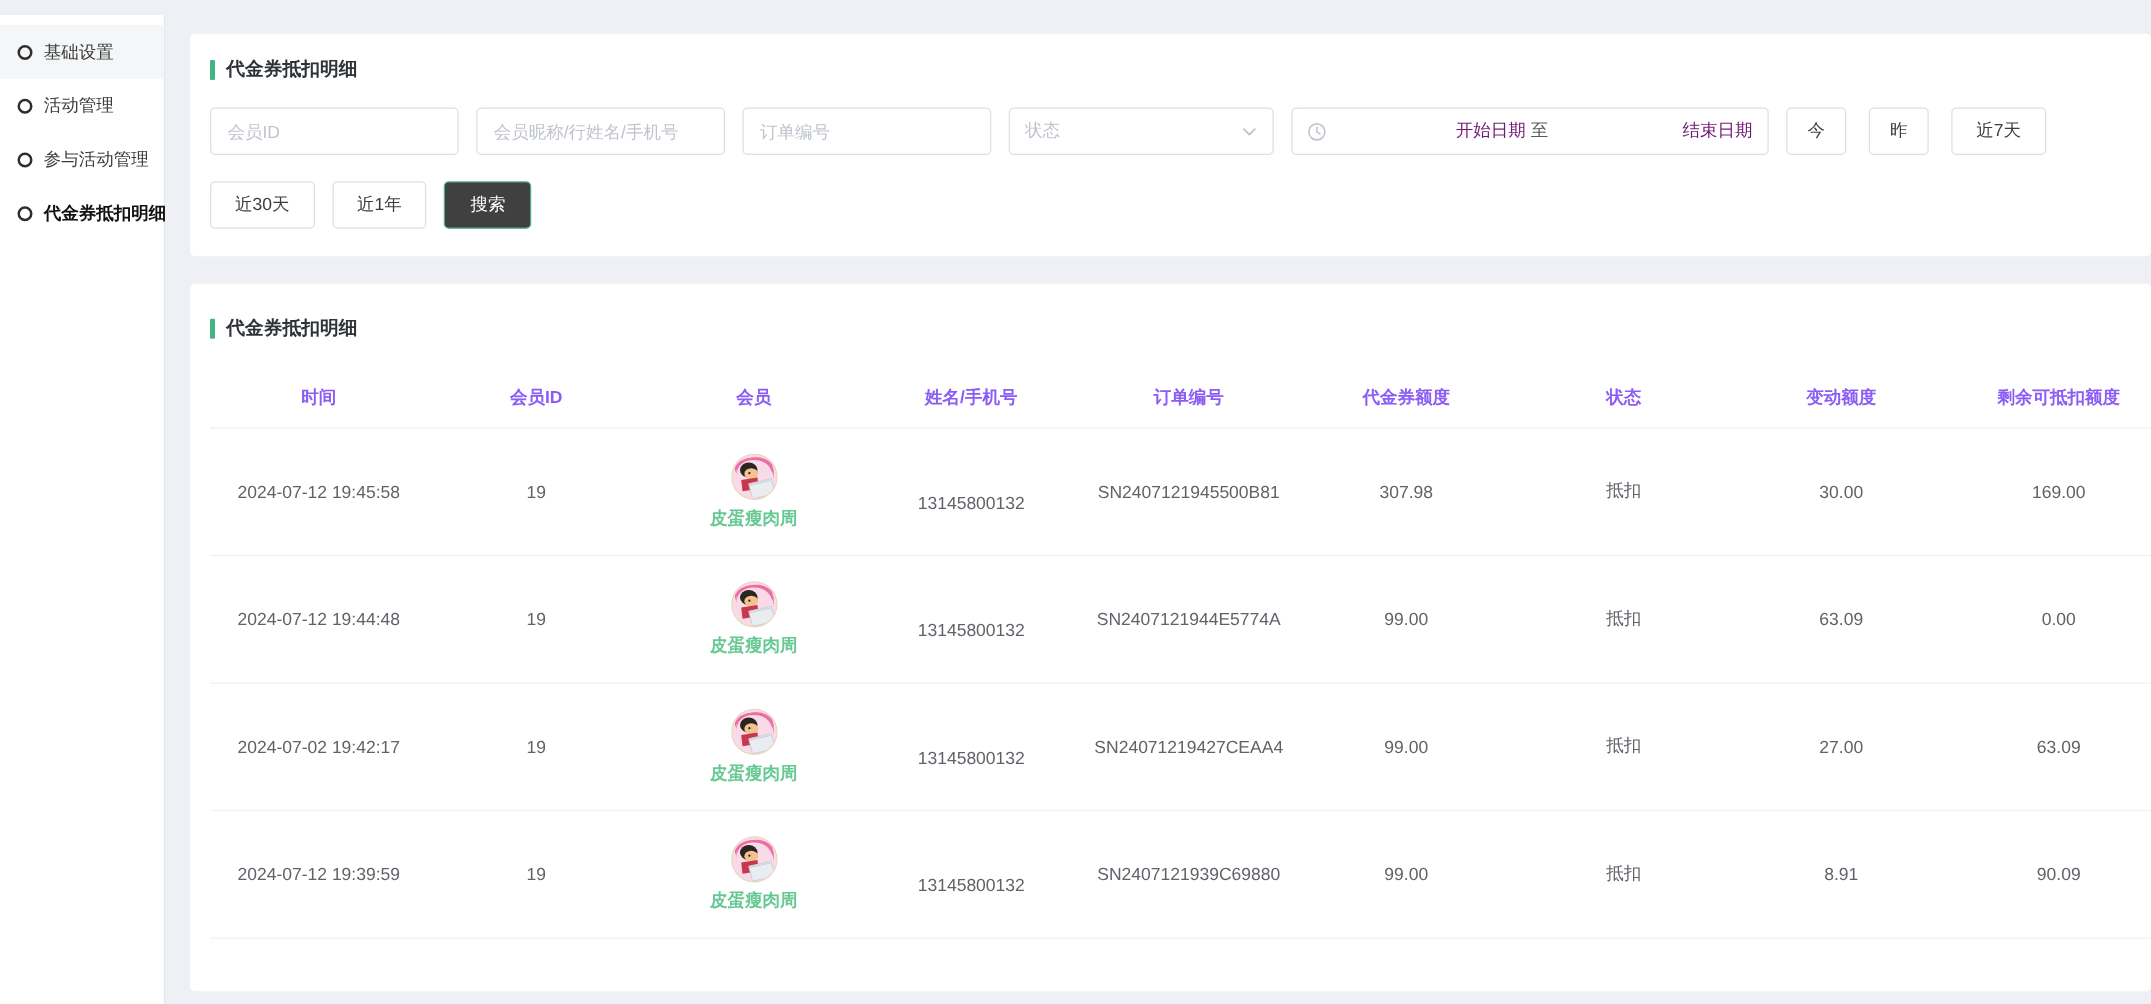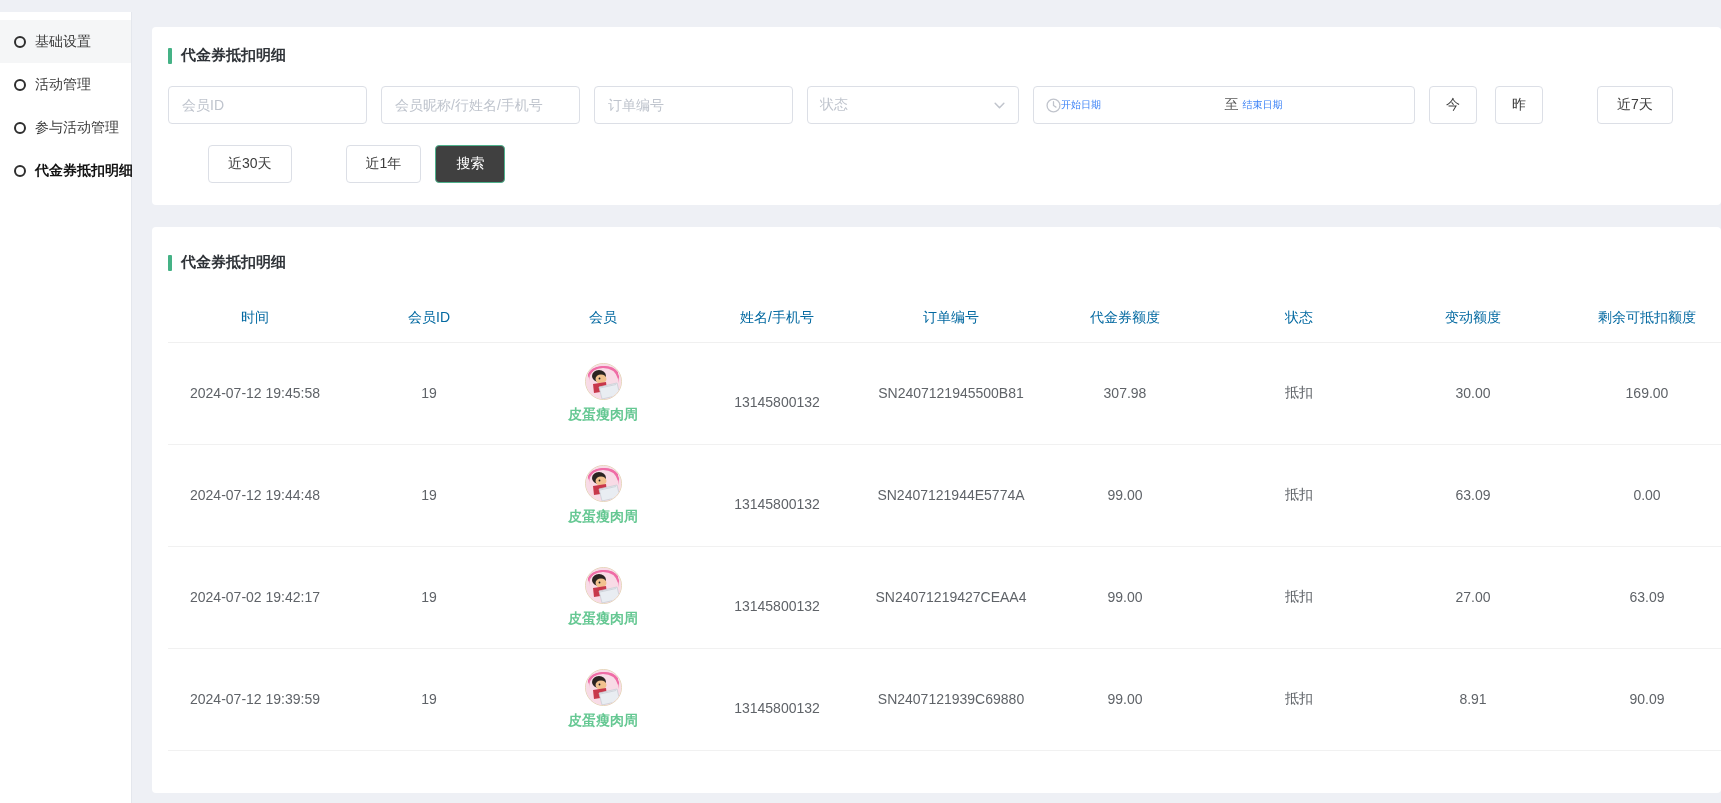--- a/index.html
+++ b/index.html
@@ -21,32 +21,32 @@
   .title-bar { width: 4px; height: 16px; background: #45b286; border-radius: 1px; }
 
   
   .filter-card { padding: 19px 16px 22px 16px; flex-shrink: 0; }
   .filter-row { display: flex; align-items: center; gap: 14px; margin-top: 21px; }
   .f-input { height: 38px; width: 199px; border: 1px solid #dcdfe6; border-radius: 4px; padding: 0 13px; font-size: 14px; color: #606266; outline: none; font-family: inherit; background: #fff; }
   .f-input::placeholder { color: #bfc4cd; }
   .f-select { height: 38px; width: 212px; border: 1px solid #dcdfe6; border-radius: 4px; padding: 0 12px; display: flex; align-items: center; justify-content: space-between; cursor: pointer; background: #fff; }
   .sel-ph { font-size: 14px; color: #bfc4cd; }
   .f-date { height: 38px; width: 382px; border: 1px solid #dcdfe6; border-radius: 4px; padding: 0 12px; display: flex; align-items: center; cursor: pointer; background: #fff; }
-  .date-ph { flex: 1; text-align: left; font-size: 10px; color: #3b82f6; }
+  .date-ph { flex: 1; text-align: right; font-size: 14px; color: #701a75; }
   .date-sep { font-size: 14px; color: #5a5a5a; padding: 0 4px; }
   .btn { height: 38px; border: 1px solid #dcdfe6; background: #fff; border-radius: 4px; font-size: 14px; color: #3c3c3c; padding: 0 16px; cursor: pointer; font-family: inherit; white-space: nowrap; }
-  .btn.wide { padding: 4px 19px; margin-left: 40px; }
+  .btn.wide { padding: 4px 19px; }
   .btn.search { background: #404040; border-color: #4eb18c; color: #fff; padding: 0 20px; }
   .btn-gap { margin-left: 4px; }
 
   
   .table-card { margin-top: 22px; flex: 1; padding: 26px 0 0 16px; overflow: hidden; }
   .table-card .card-title { margin-left: 0; }
   table { border-collapse: collapse; table-layout: fixed; width: 1566px; margin-top: 22px; }
-  th { height: 48px; font-size: 14px; font-weight: 400; color: #0369a1; text-align: center; border-bottom: 1px solid #f0f0f0; }
+  th { height: 48px; font-size: 14px; font-weight: 700; color: #8b5cf6; text-align: center; border-bottom: 1px solid #f0f0f0; }
   td { height: 102px; font-size: 14px; color: #5f6368; text-align: center; border-bottom: 1px solid #f1f1f1; vertical-align: middle; }
   .member-cell { display: flex; flex-direction: column; align-items: center; gap: 6px; }
   .avatar { width: 37px; height: 37px; border-radius: 50%; overflow: hidden; display: inline-block; border: 1px solid #e6d6bb; background: #f8e3ec; }
   .nick { color: #66c893; cursor: pointer; text-decoration: none; font-weight: bold; }
   .phone-val { display: inline-block; padding-top: 18px; }
 </style>
 </head>
 <body>
 
 <div class="app">

